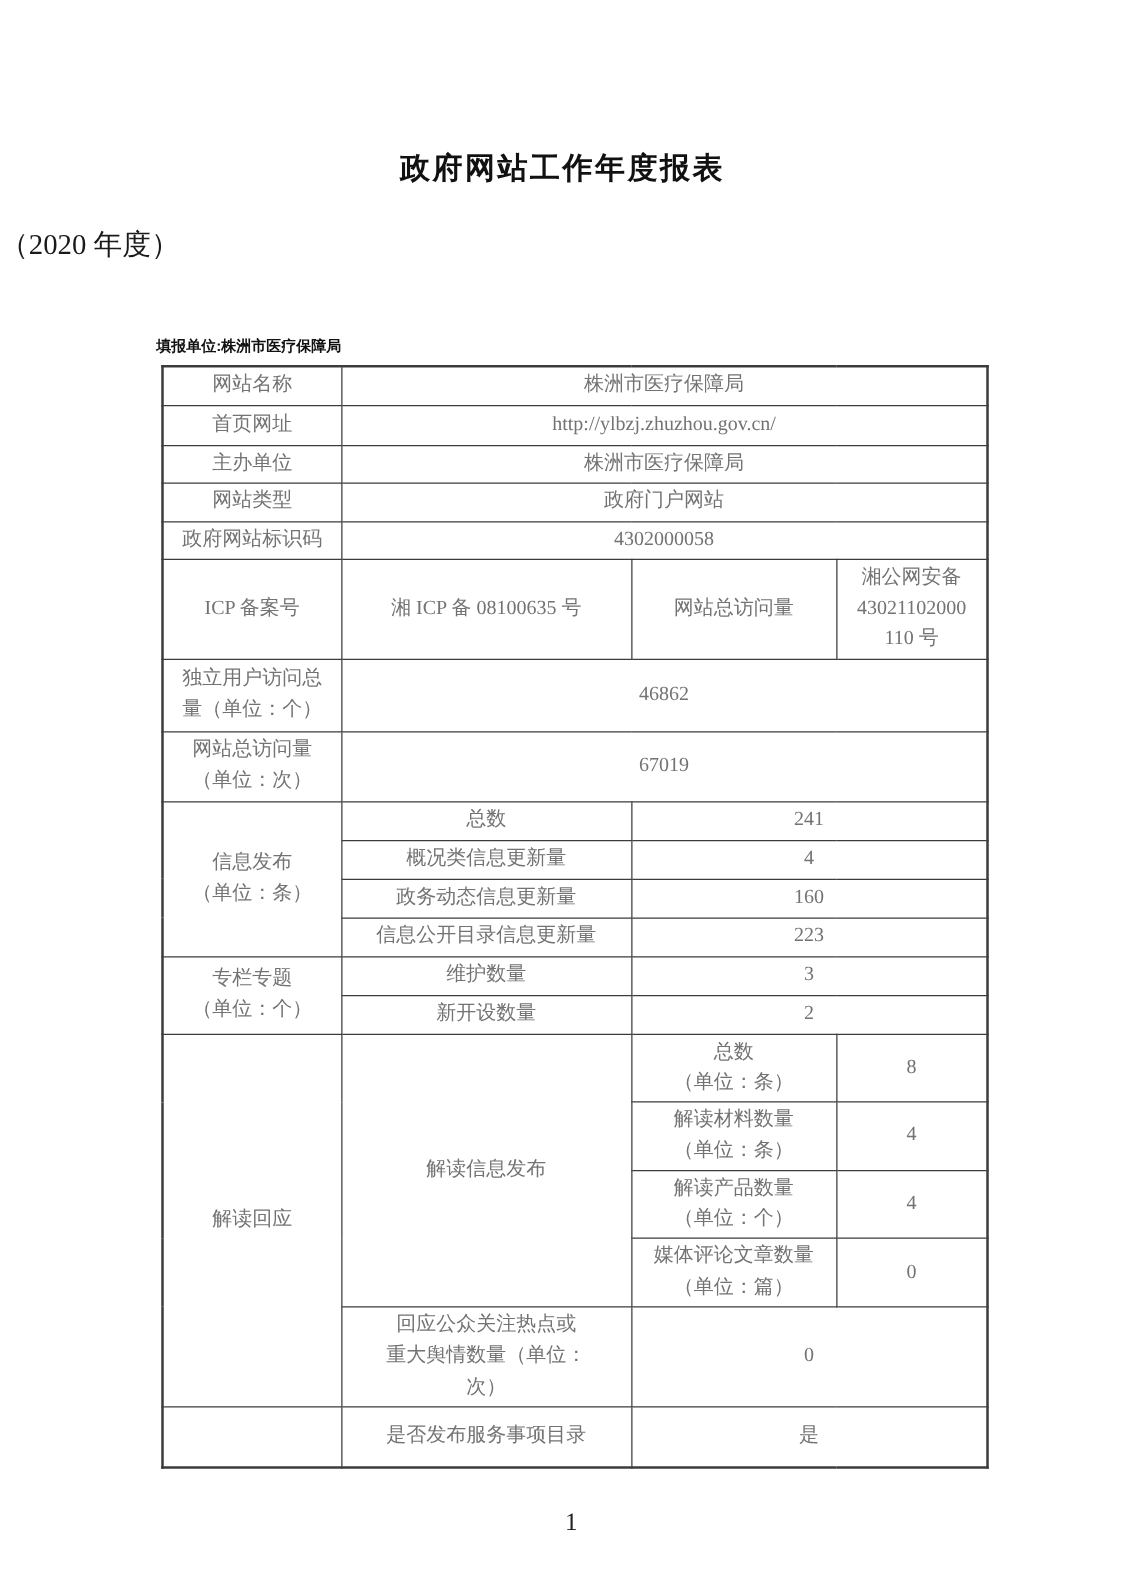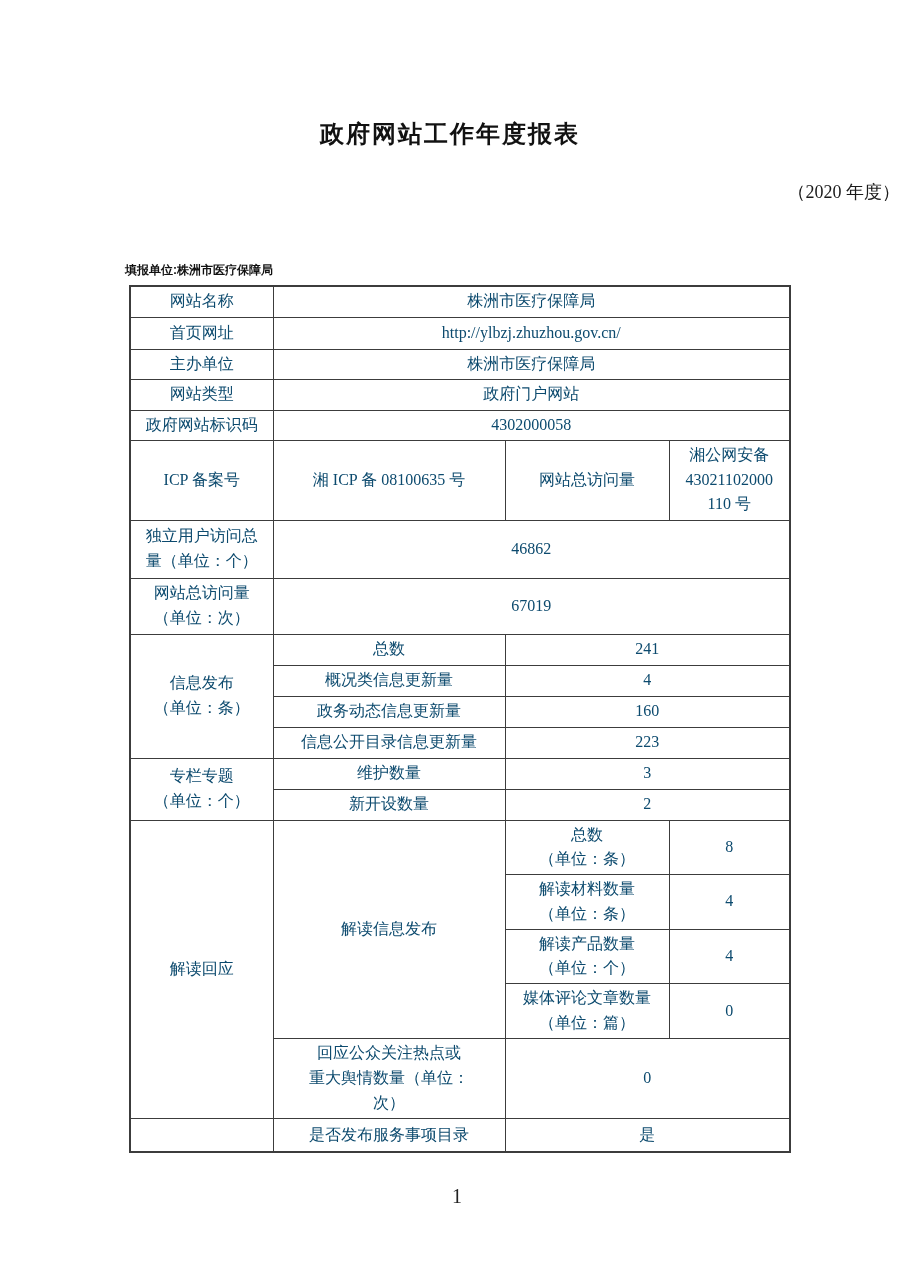--- a/index.html
+++ b/index.html
@@ -16,22 +16,22 @@
     padding-top: 118px;
     text-align: center;
     font-family: "Liberation Sans", "DejaVu Sans", sans-serif;
     font-weight: 700;
     font-size: 24px;
     letter-spacing: 2px;
     color: #111;
   }
   .doc-subtitle {
     margin-top: 30px;
-    text-align: right;
-    font-size: 18px;
+    text-align: left;
+    font-size: 23px;
     color: #1a1a1a;
   }
   .reporting-unit {
     margin: 58px 0 6px 125px;
     font-family: "Liberation Sans", "DejaVu Sans", sans-serif;
     font-weight: 700;
     font-size: 12px;
     color: #111;
   }
   table.report {
@@ -42,34 +42,34 @@
     border: 2px solid #3c3c3c;
   }
   table.report td {
     border: 1px solid #3c3c3c;
     text-align: center;
     vertical-align: middle;
     font-size: 16px;
     line-height: 1.55;
     padding: 2px 4px;
     white-space: pre-line;
-    color: #0c4a6e;
+    color: #737373;
   }
   col.ca { width: 143px; }
   col.cb { width: 232px; }
   col.cc { width: 164px; }
   col.cd { width: 121px; }
   tr.h31 { height: 31px; }
   tr.h30 { height: 30px; }
   tr.h32 { height: 32px; }
   tr.h80 { height: 80px; }
   tr.h58 { height: 58px; }
   tr.h56 { height: 56px; margin-top: 25px; }
   tr.h51 { height: 51px; }
-  tr.h35 { height: 34px; }
+  tr.h35 { height: 49px; }
   .page-number {
     margin-top: 32px;
     text-align: center;
     padding-left: 14px;
     font-size: 20px;
     color: #222;
   }
 </style>
 </head>
 <body>

